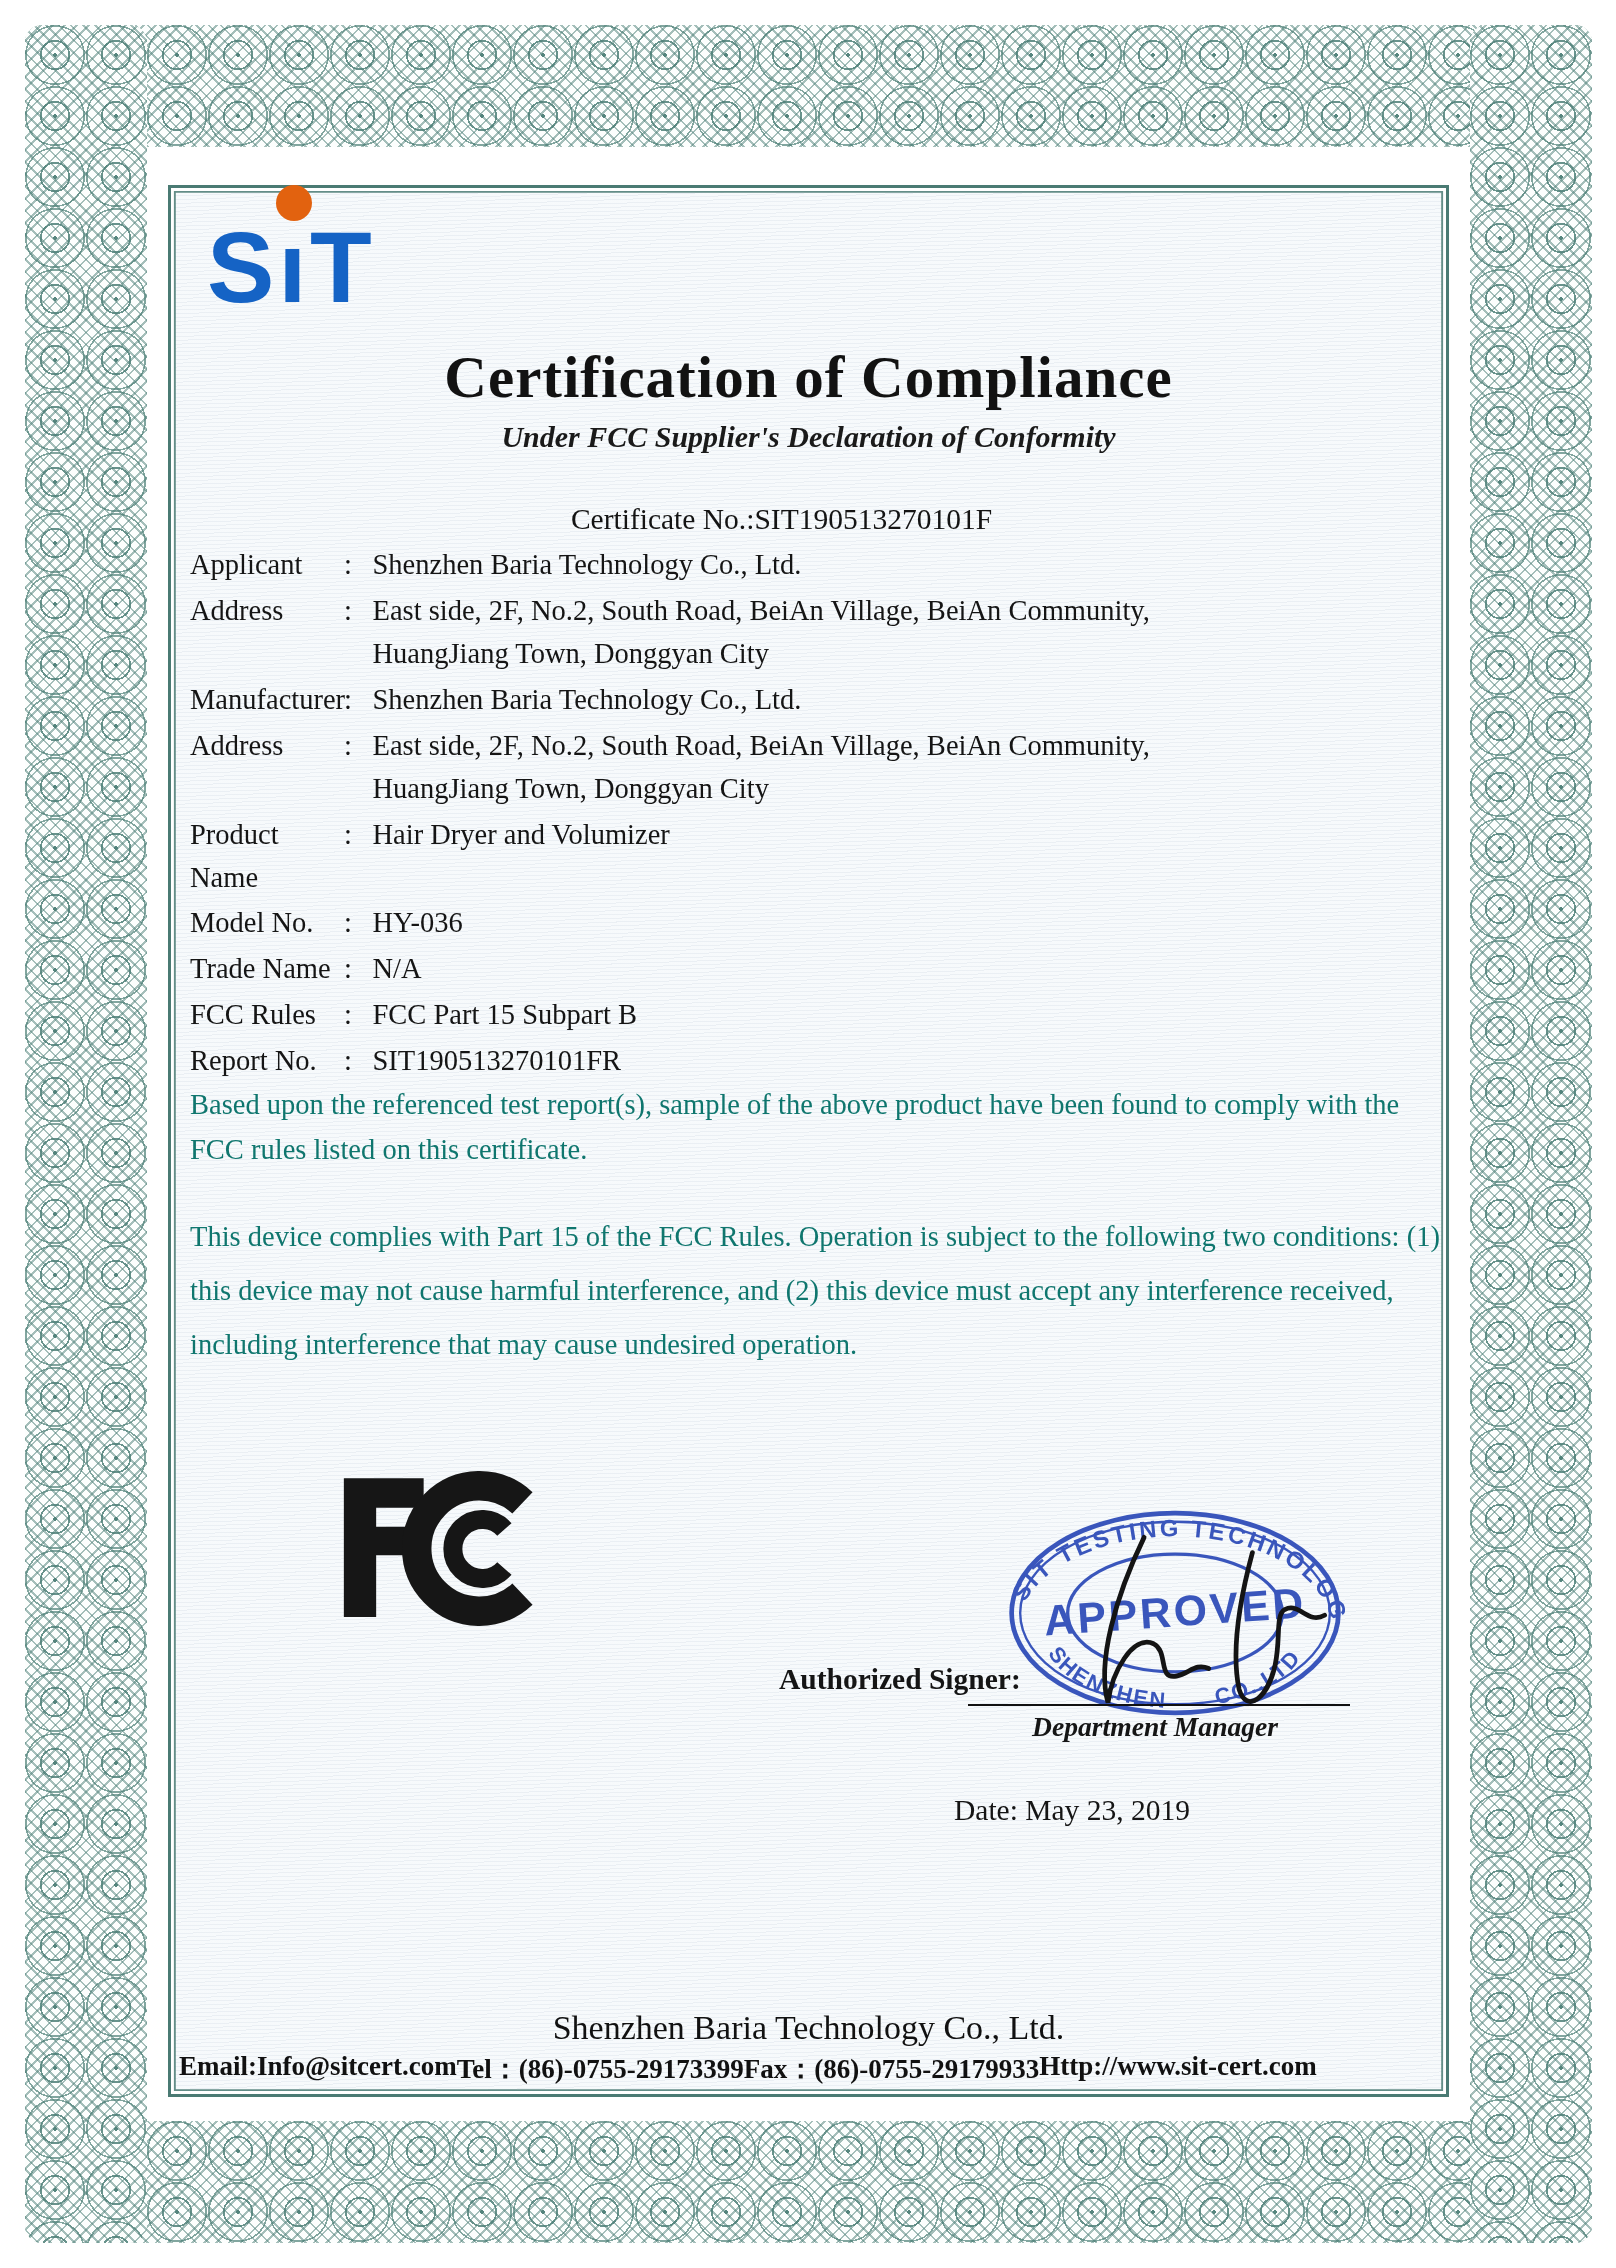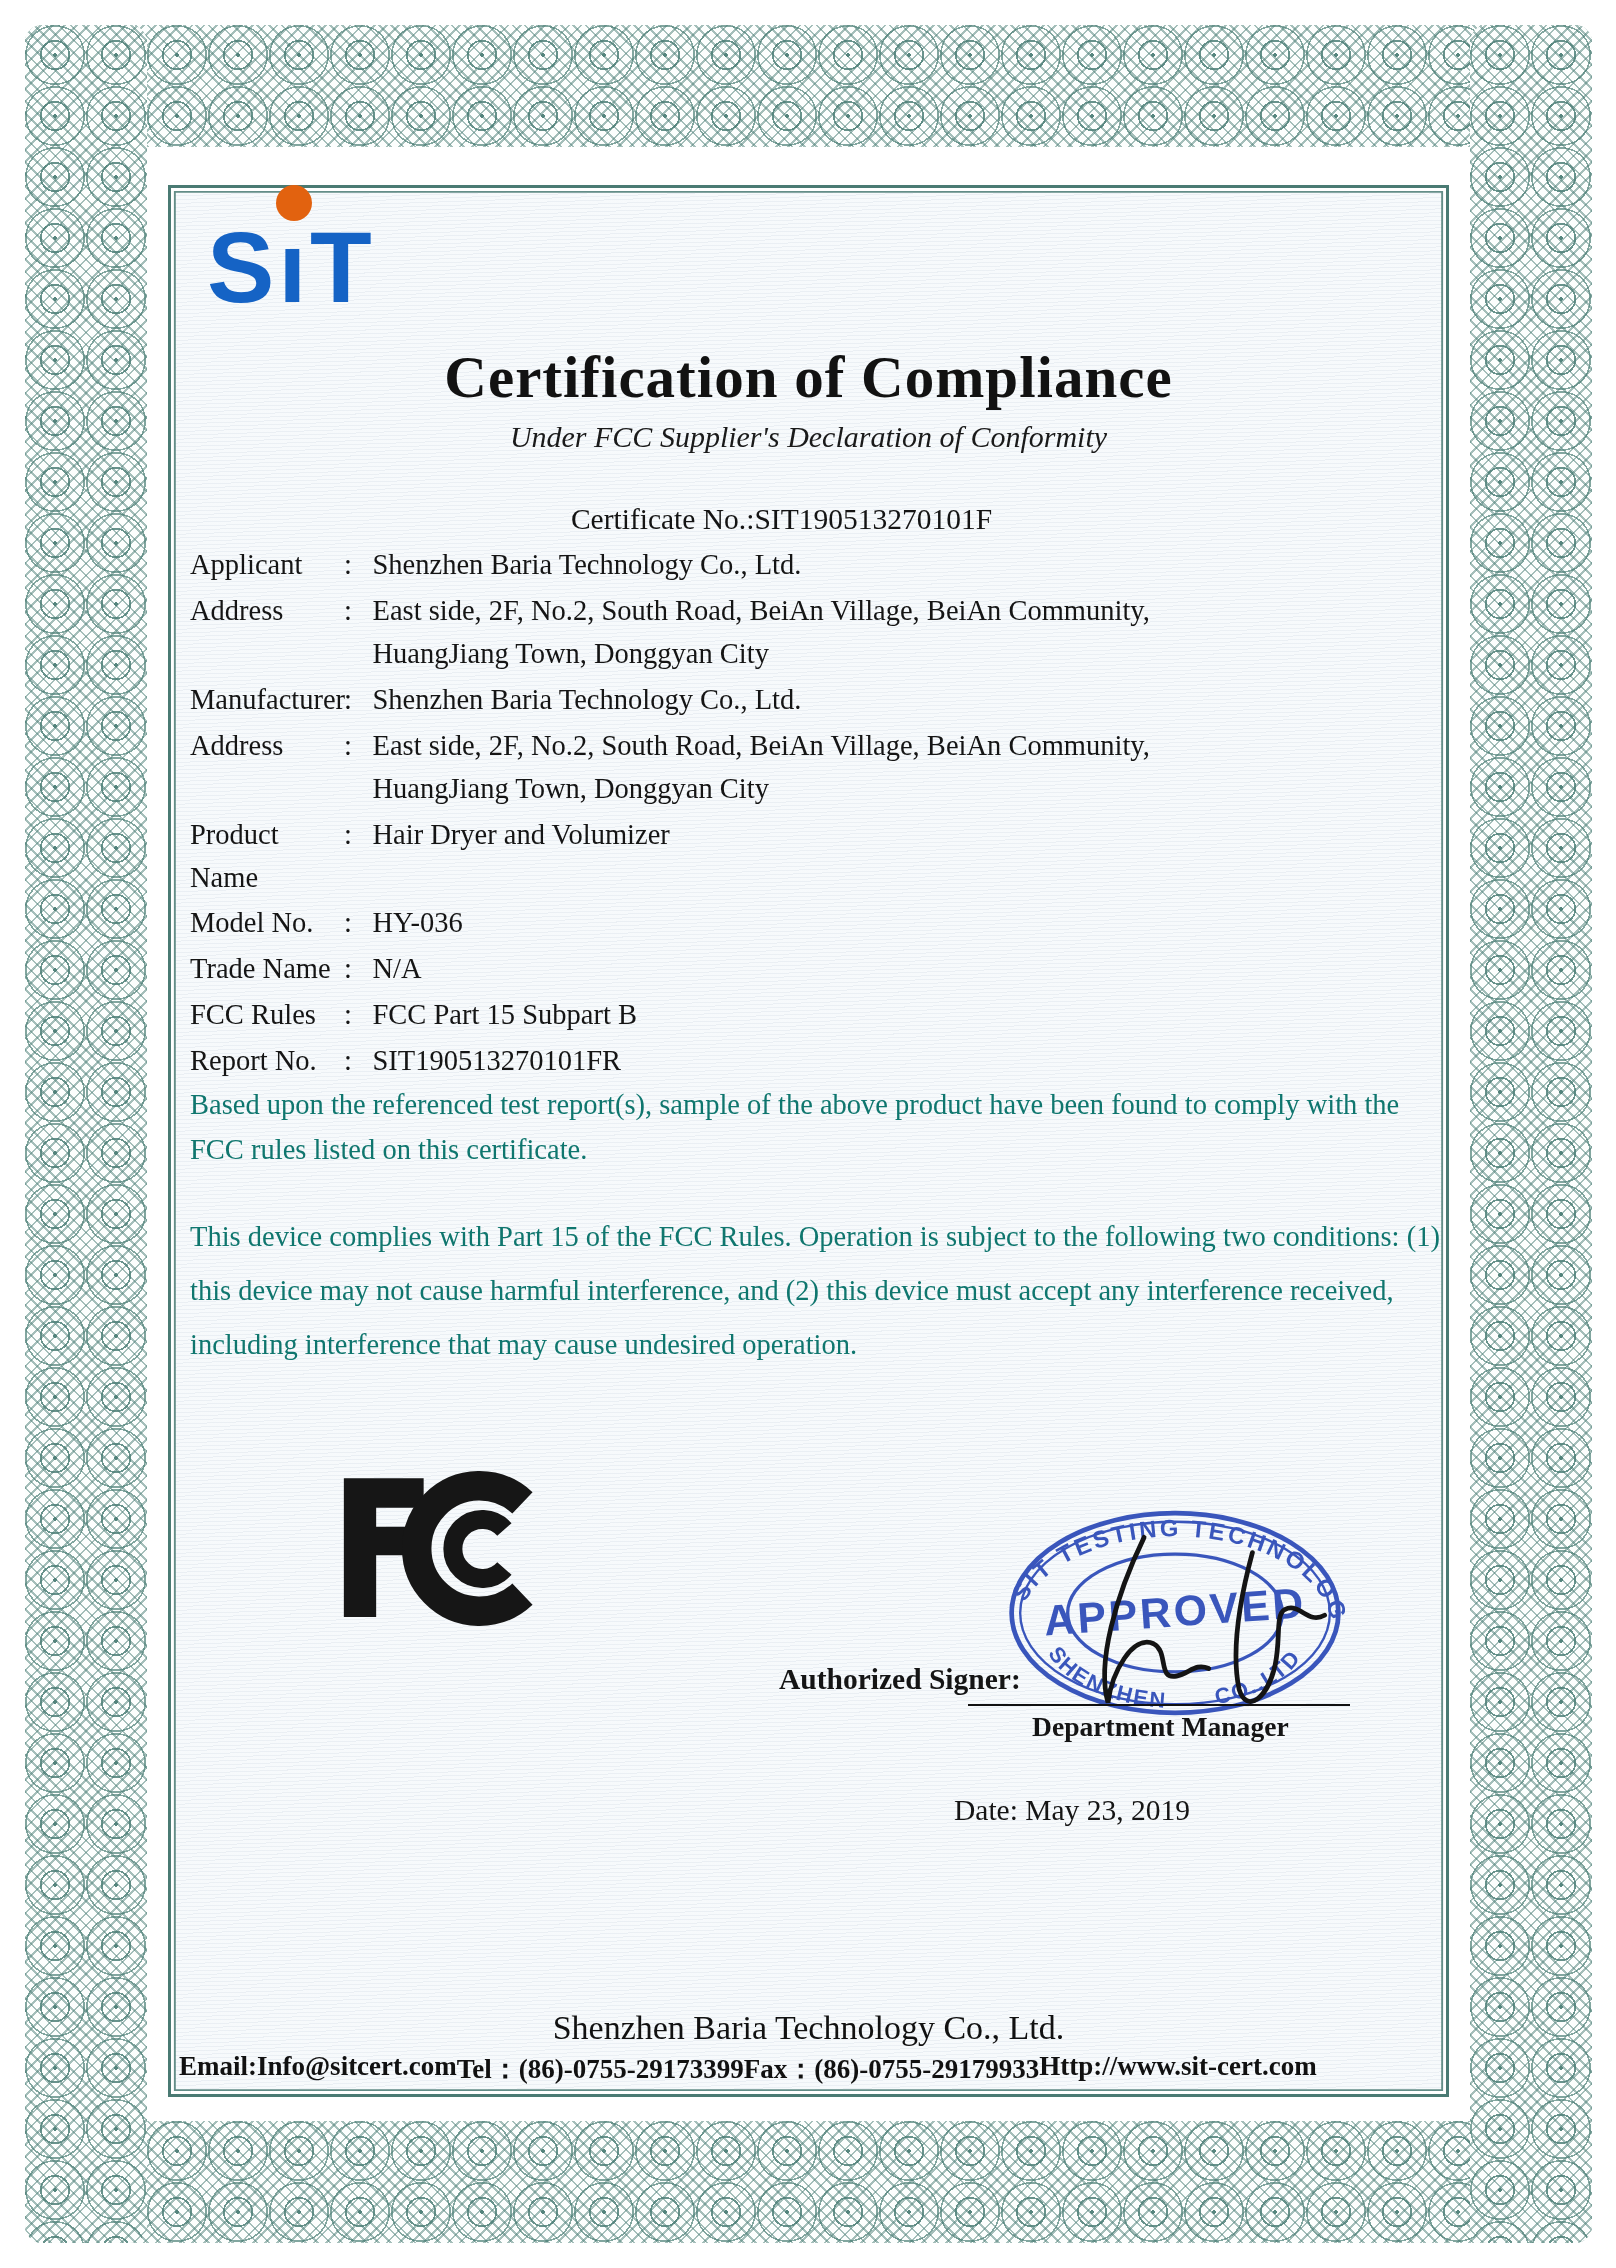--- a/index.html
+++ b/index.html
@@ -48,36 +48,36 @@
   .logo .i-dot{
     position:absolute;left:50%;top:-32px;transform:translateX(-50%);
     width:36px;height:36px;border-radius:50%;background:#e2620f;
   }
   .title{
     left:0;right:0;top:335px;text-align:center;
     font-size:59px;font-weight:700;letter-spacing:1px;color:#121212;margin-top:8px;
   }
   .subtitle{
     left:0;right:0;top:420px;text-align:center;
-    font-size:30px;font-weight:400;font-style:italic;color:#1a1a1a;
+    font-size:30px;font-weight:700;font-style:italic;color:#1a1a1a;
   }
   .certno{
     left:0;right:0;top:503px;text-align:center;
     font-size:29.5px;color:#141414;transform:translateX(-27px);
   }
   .fields{left:190px;top:543px;width:1236px;font-size:28.5px;}
   .f-row{display:grid;grid-template-columns:154px 28.5px 1fr;margin-bottom:2.9px;}
   .f-label,.f-colon,.f-value{line-height:43px;}
   .f-value{white-space:pre-line;}
   .para{left:190px;width:1255px;font-size:28.5px;color:#0f766e;}
   .para1{top:1082px;line-height:45px;}
   .para2{top:1210px;line-height:54px;}
   .signer-label{left:779px;top:1663px;font-size:29.5px;font-weight:700;}
   .sig-line{left:968px;top:1704px;width:382px;border-top:2.9px solid #111;height:0;}
-  .dept{left:1032px;top:1711px;font-size:27.6px;font-weight:700;}
+  .dept{left:1032px;top:1711px;font-size:27.6px;font-weight:700;font-style:italic;}
   .date{left:954px;top:1794px;font-size:29.5px;}
   .company{left:0;right:0;top:2009px;text-align:center;font-size:34px;color:#111;}
   .contacts{
     left:179px;right:202px;top:2051px;
     display:flex;
     font-size:27px;font-weight:700;color:#111;
   }
   .fcc-svg{left:317px;top:1463px;}
   .stamp-svg{left:997px;top:1499px;opacity:.92;}
   .sig-svg{left:994px;top:1520px;}

